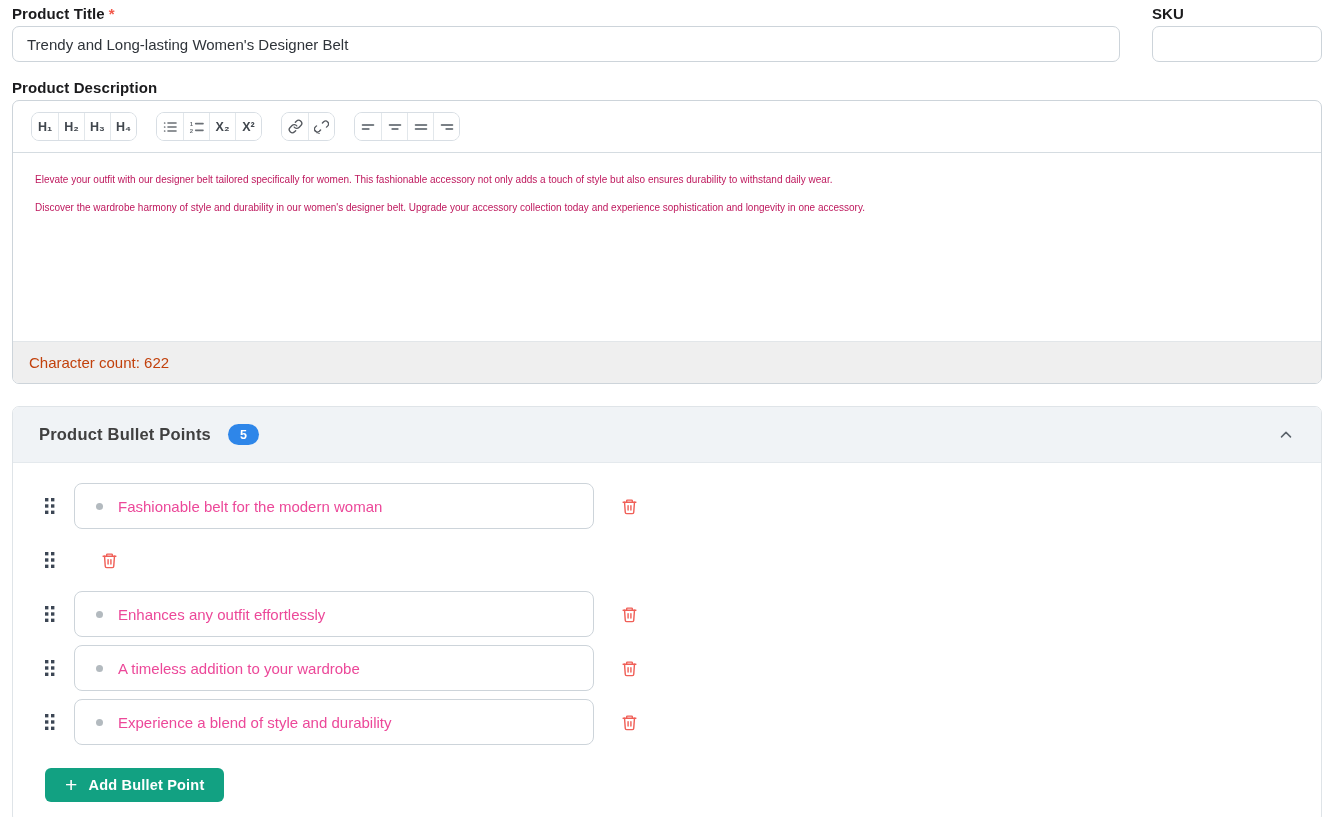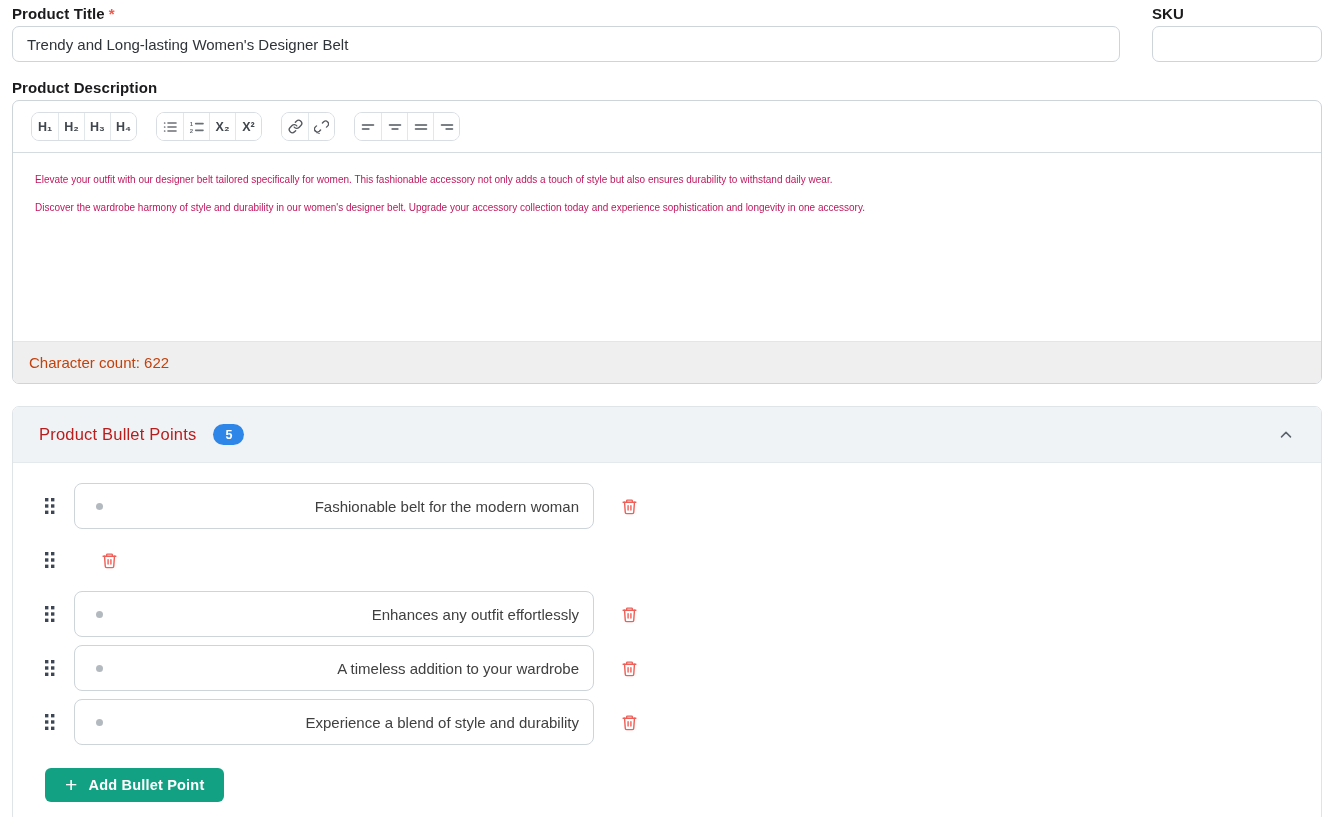--- a/index.html
+++ b/index.html
@@ -60,21 +60,21 @@
 
   
   .card {
     margin-top: 22px; border: 1px solid #dfe4e8; border-radius: 7px;
     overflow: hidden; background: #fff;
   }
   .card-header {
     height: 56px; background: #f0f3f6; border-bottom: 1px solid #e4e9ed;
     display: flex; align-items: center; padding: 0 26px; cursor: pointer;
   }
-  .card-title { font-size: 16.5px; font-weight: 400; color: #b91c1c; letter-spacing: .2px; }
+  .card-title { font-size: 16.5px; font-weight: 700; color: #404040; letter-spacing: .2px; }
   .badge {
     margin-left: 17px; min-width: 31px; height: 21px; padding: 0 10px;
     background: #2e86e9; color: #fff; border-radius: 11px;
     font-size: 12.5px; font-weight: 700;
     display: inline-flex; align-items: center; justify-content: center;
   }
   .chevron { margin-left: auto; color: #5c646c; display: flex; }
   .card-body { padding: 20px 0 20px 22px; }
 
   .bullet-row { display: flex; align-items: center; margin-bottom: 8px; height: 46px; }
@@ -86,21 +86,21 @@
     width: 520px; height: 46px;
     border: 1px solid #cdd4da; border-radius: 8px; background: #fff;
     display: flex; align-items: center; padding: 0 14px 0 21px; gap: 15px;
   }
   .bullet-dot {
     width: 7px; height: 7px; border-radius: 50%;
     background: #b3babf; flex: 0 0 auto;
   }
   .bullet-input {
     border: none; outline: none; flex: 1; font-family: inherit;
-    font-size: 15px; color: #404040; background: transparent; text-align: right;
+    font-size: 15px; color: #ec4899; background: transparent;
   }
   .trash-btn {
     margin-left: 25px; background: none; border: none; cursor: pointer;
     color: #f05f57; display: flex; padding: 2px;
   }
 
   .add-btn {
     margin: 15px 0 0 10px; height: 34px; padding: 0 20px;
     background: #12a182; border: none; border-radius: 6px;
     color: #fff; font-family: inherit; font-size: 14.5px; font-weight: 700;

